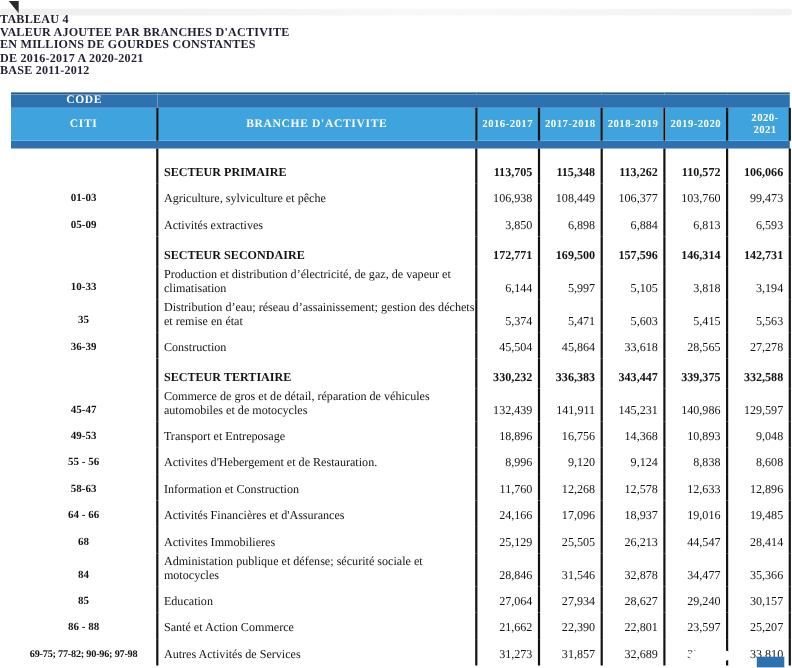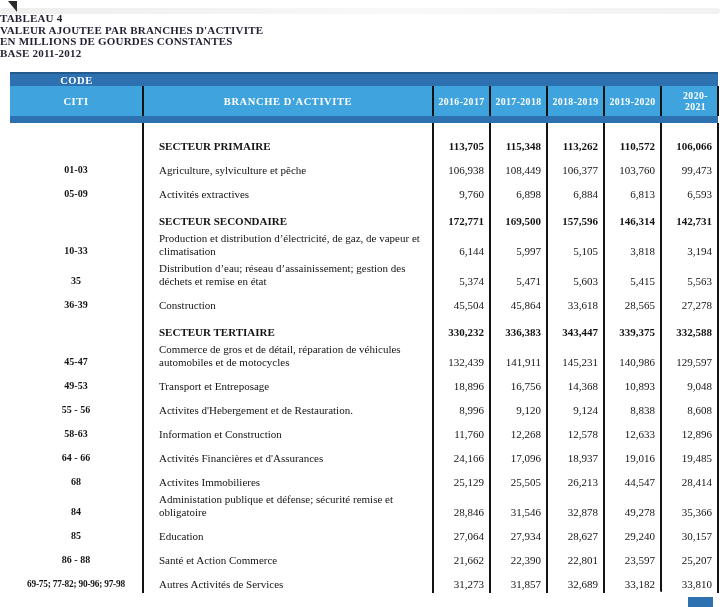--- a/index.html
+++ b/index.html
@@ -45,21 +45,21 @@
   tr.hrow-b th.h-branche,tr.hrow-b th.h-year{border-left:2px solid var(--line-black);}
   tr.hrow-b th.h-year:last-child{border-right:2px solid var(--line-black);padding-left:12px;}
   tr.hrow-b th.h-year{font-size:9.8px;letter-spacing:.4px;}
   tr.hrow-c td{background:var(--dark-blue);height:7px;padding:0;}
   tbody td{
     font-size:11px;color:#141414;vertical-align:bottom;
     padding:2px 0 3px 0;line-height:12.5px;
   }
   td.c-code{text-align:center;font-weight:bold;font-size:10px;white-space:nowrap;}
   td.c-code.small{font-size:9.3px;letter-spacing:-.2px;}
-  td.c-label{padding-left:15px;border-left:2px solid var(--line-black);}
+  td.c-label{padding-left:5px;border-left:2px solid var(--line-black);}
   td.c-val{text-align:right;padding-right:5px;border-left:2px solid var(--line-black);white-space:nowrap;}
   td.c-val:last-child{border-right:2px solid var(--line-black);}
   tr.r-normal td{height:19px;}
   tr.r-section td{height:20px;font-weight:bold;padding-top:4px;}
   tbody tr:first-child td{padding-top:9px;}
   .bottom-notch{
     position:absolute;left:627px;top:590px;width:38px;height:12px;
     background:#fff;border-radius:19px/9px;
   }
   .corner-fragment{
@@ -72,20 +72,21 @@
 
 <div class="page">
 
   <div class="cursor-mark"></div>
   <div class="top-streak"></div>
 
   <div class="title-block">
     <div>TABLEAU 4</div>
     <div>VALEUR AJOUTEE PAR BRANCHES D'ACTIVITE</div>
     <div>EN MILLIONS DE GOURDES CONSTANTES</div>
+    <div>DE 2016-2017 A 2020-2021</div>
     <div>BASE 2011-2012</div>
   </div>
 
   <table class="t">
     <colgroup>
       <col style="width:133px">
         <col style="width:290px">
       <col style="width:57px">
         <col style="width:57px">
         <col style="width:57px">
@@ -125,21 +126,21 @@
           <td class="c-label">Agriculture, sylviculture et pêche</td>
           <td class="c-val">106,938</td>
           <td class="c-val">108,449</td>
           <td class="c-val">106,377</td>
           <td class="c-val">103,760</td>
           <td class="c-val">99,473</td>
         </tr>
         <tr class="r-normal">
           <td class="c-code">05-09</td>
           <td class="c-label">Activités extractives</td>
-          <td class="c-val">9,760</td>
+          <td class="c-val">3,850</td>
           <td class="c-val">6,898</td>
           <td class="c-val">6,884</td>
           <td class="c-val">6,813</td>
           <td class="c-val">6,593</td>
         </tr>
         <tr class="r-section">
           <td class="c-code"></td>
           <td class="c-label">SECTEUR SECONDAIRE</td>
           <td class="c-val">172,771</td>
           <td class="c-val">169,500</td>
@@ -232,25 +233,25 @@
           <td class="c-code">68</td>
           <td class="c-label">Activites Immobilieres</td>
           <td class="c-val">25,129</td>
           <td class="c-val">25,505</td>
           <td class="c-val">26,213</td>
           <td class="c-val">44,547</td>
           <td class="c-val">28,414</td>
         </tr>
         <tr class="r-normal">
           <td class="c-code">84</td>
-          <td class="c-label">Administation publique et défense; sécurité remise et obligatoire</td>
+          <td class="c-label">Administation publique et défense; sécurité sociale et motocycles</td>
           <td class="c-val">28,846</td>
           <td class="c-val">31,546</td>
           <td class="c-val">32,878</td>
-          <td class="c-val">49,278</td>
+          <td class="c-val">34,477</td>
           <td class="c-val">35,366</td>
         </tr>
         <tr class="r-normal">
           <td class="c-code">85</td>
           <td class="c-label">Education</td>
           <td class="c-val">27,064</td>
           <td class="c-val">27,934</td>
           <td class="c-val">28,627</td>
           <td class="c-val">29,240</td>
           <td class="c-val">30,157</td>

